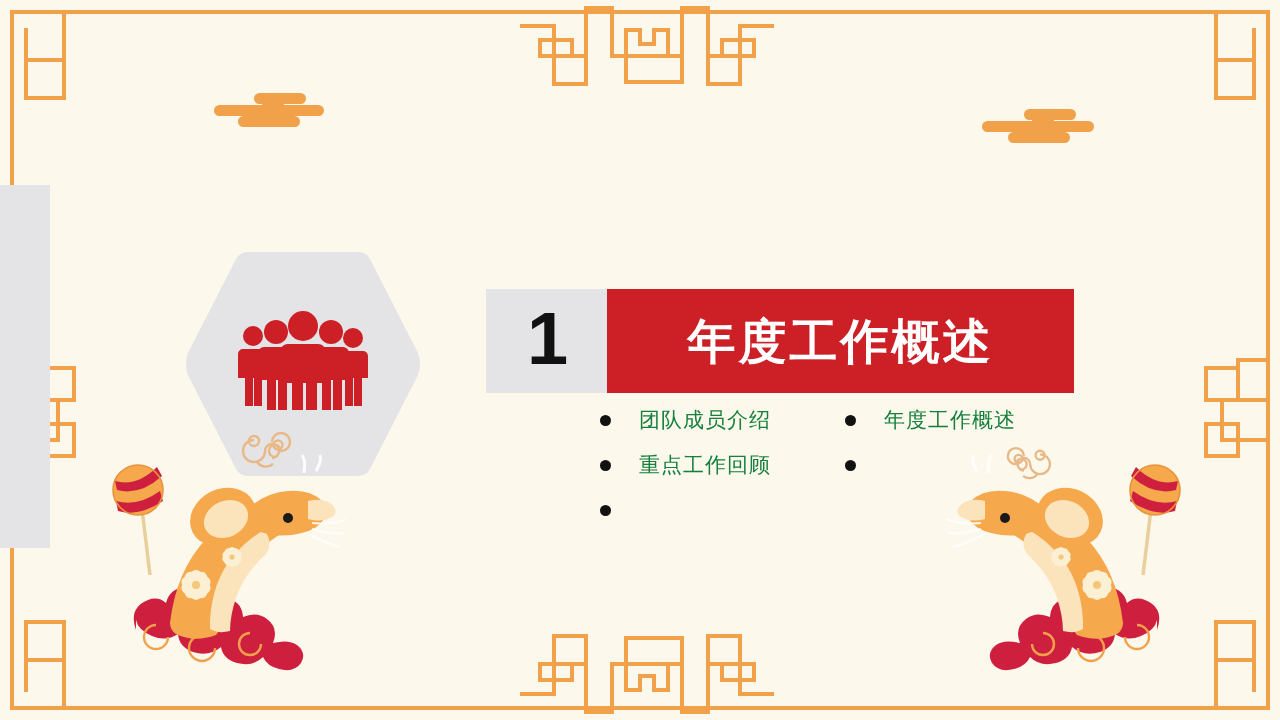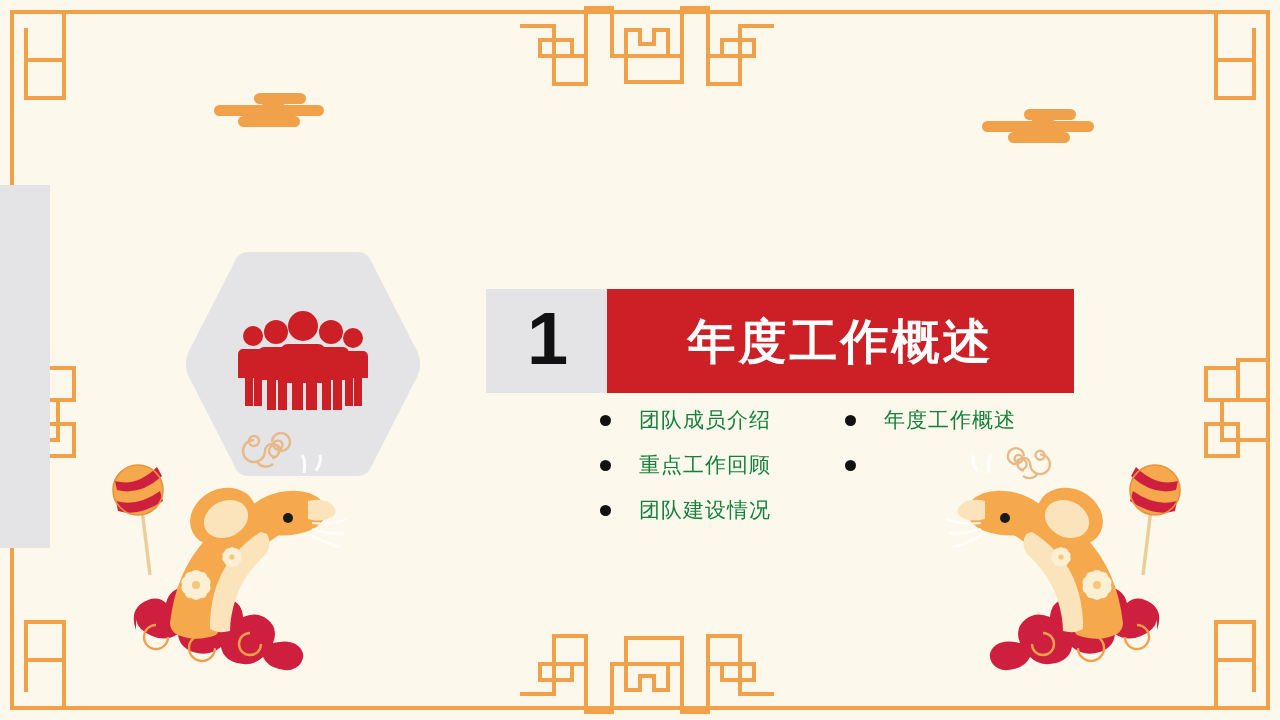--- a/index.html
+++ b/index.html
@@ -273,21 +273,20 @@
       <div class="bullet-row">
         <span class="bullet-dot"></span>
         <span class="bullet-text">团队成员介绍</span>
       </div>
       <div class="bullet-row">
         <span class="bullet-dot"></span>
         <span class="bullet-text">重点工作回顾</span>
       </div>
       <div class="bullet-row">
         <span class="bullet-dot"></span>
-        <span class="bullet-text">团队建设情况</span>
       </div>
     </div>
 
     <div class="bullet-col">
       <div class="bullet-row">
         <span class="bullet-dot"></span>
         <span class="bullet-text">年度工作概述</span>
       </div>
       <div class="bullet-row">
         <span class="bullet-dot"></span>

